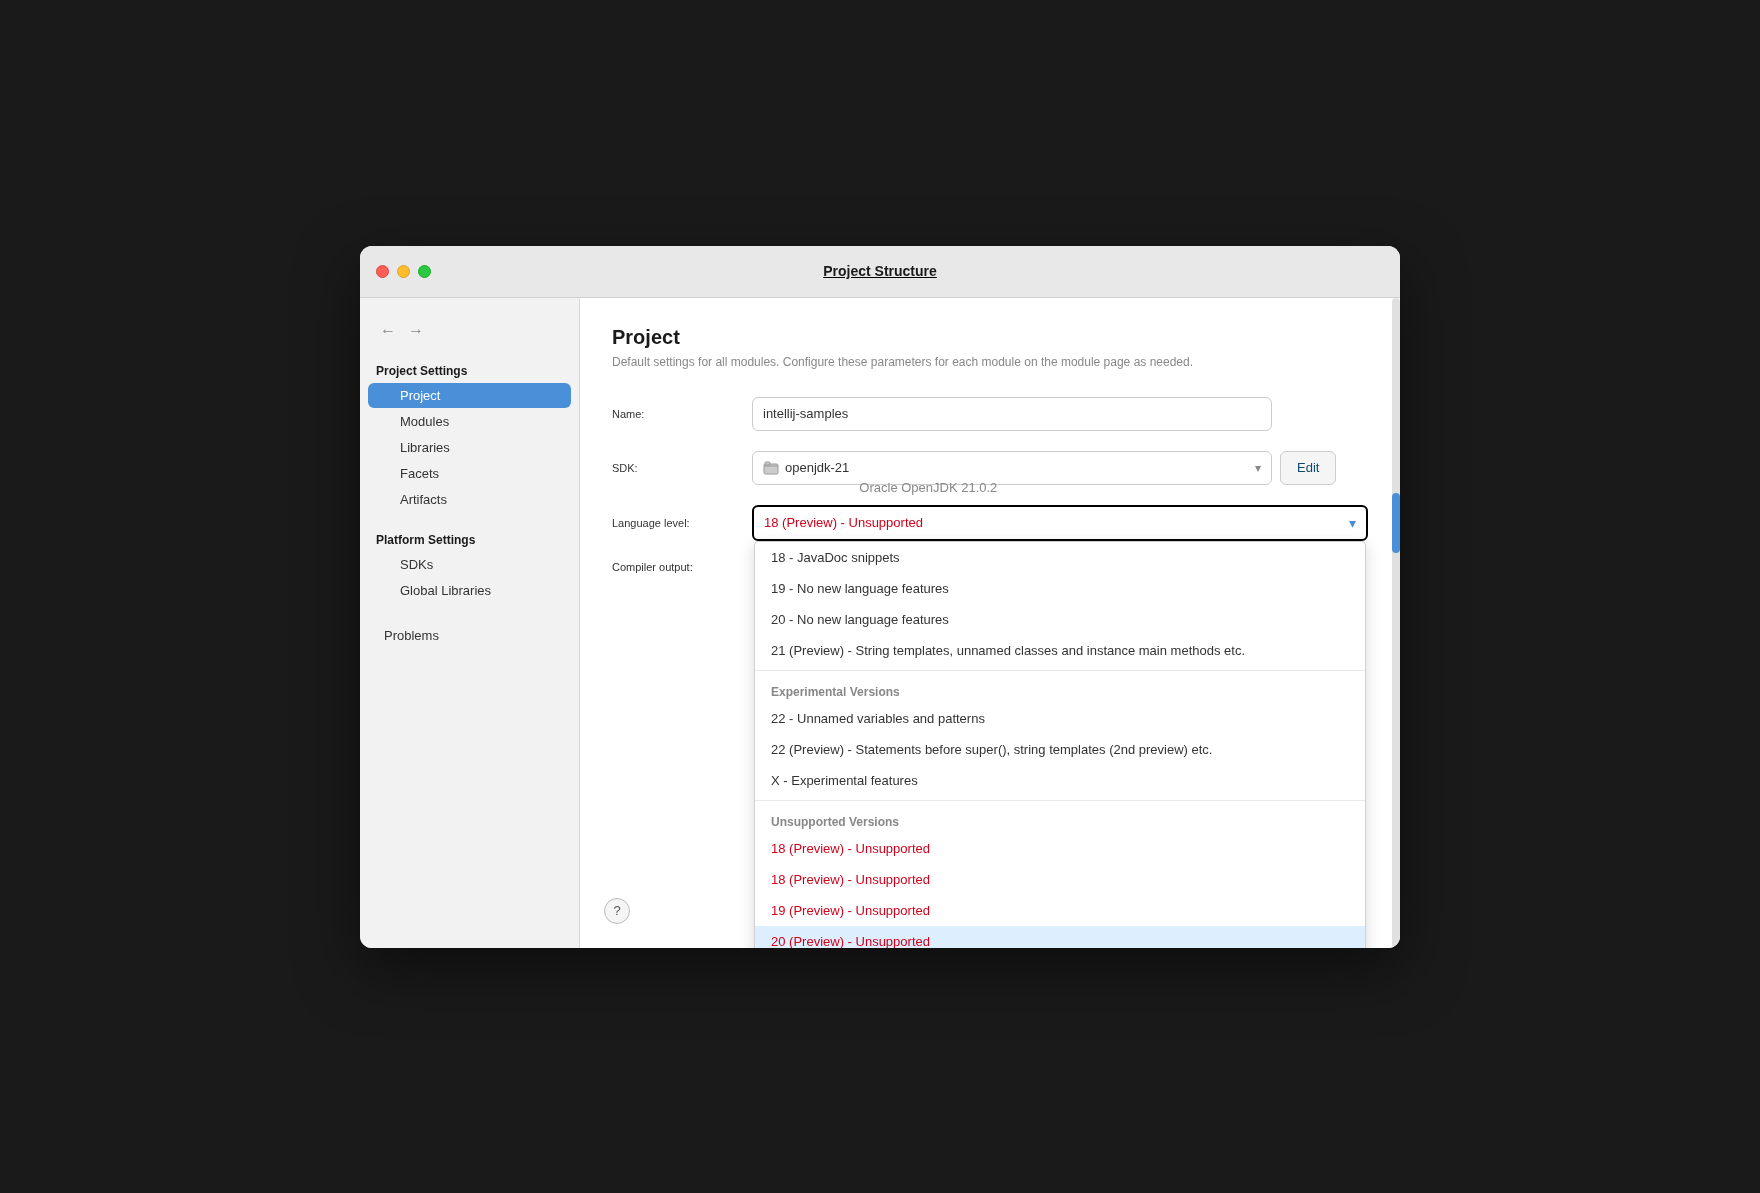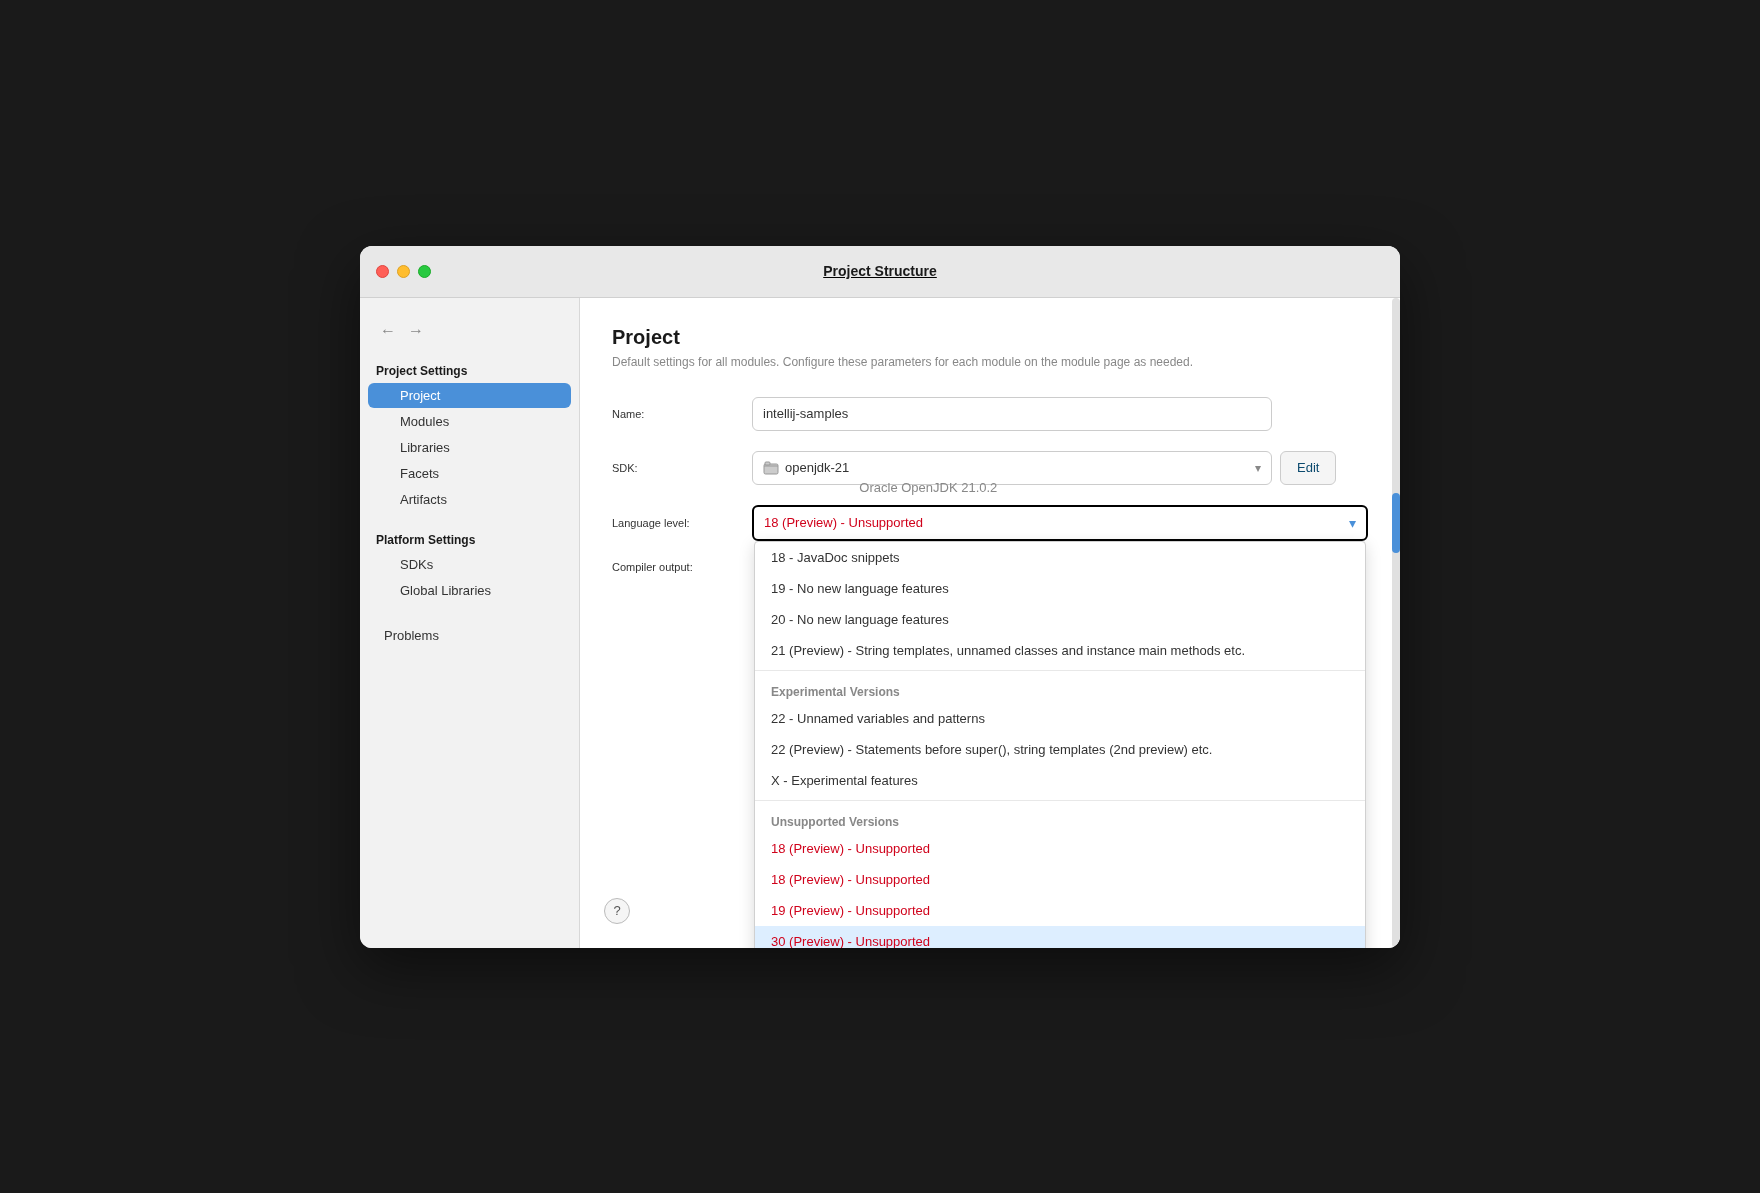--- a/index.html
+++ b/index.html
@@ -443,21 +443,21 @@
             <div class="dropdown-section-header">Experimental Versions</div>
             <div class="dropdown-item">22 - Unnamed variables and patterns</div>
             <div class="dropdown-item">22 (Preview) - Statements before super(), string templates (2nd preview) etc.</div>
             <div class="dropdown-item">X - Experimental features</div>
 
             <div class="dropdown-divider"></div>
             <div class="dropdown-section-header">Unsupported Versions</div>
             <div class="dropdown-item unsupported">18 (Preview) - Unsupported</div>
             <div class="dropdown-item unsupported">18 (Preview) - Unsupported</div>
             <div class="dropdown-item unsupported">19 (Preview) - Unsupported</div>
-            <div class="dropdown-item unsupported selected">30 (Preview) - Unsupported</div>
+            <div class="dropdown-item unsupported selected">20 (Preview) - Unsupported</div>
           </div>
         </div>
       </div>
 
       <div class="form-row">
         <div class="form-label">Compiler output:</div>
       </div>
 
       <div class="help-btn">?</div>
 

